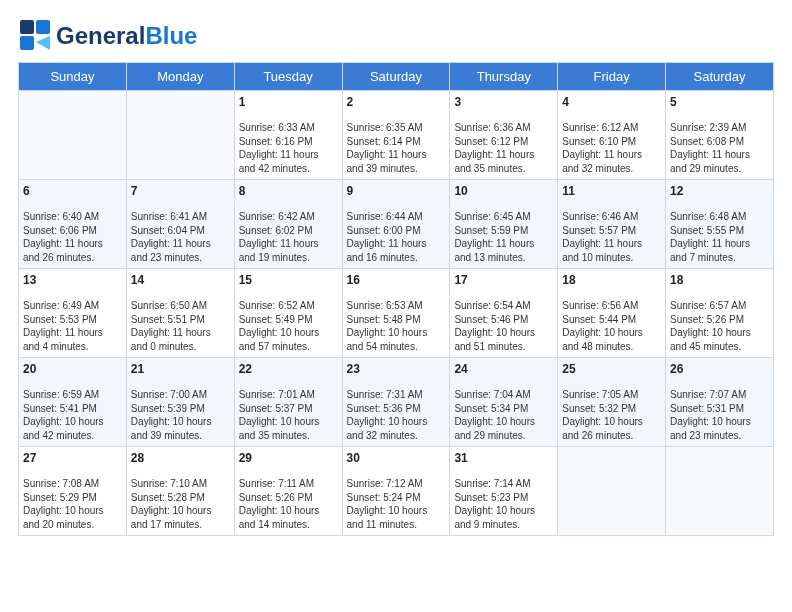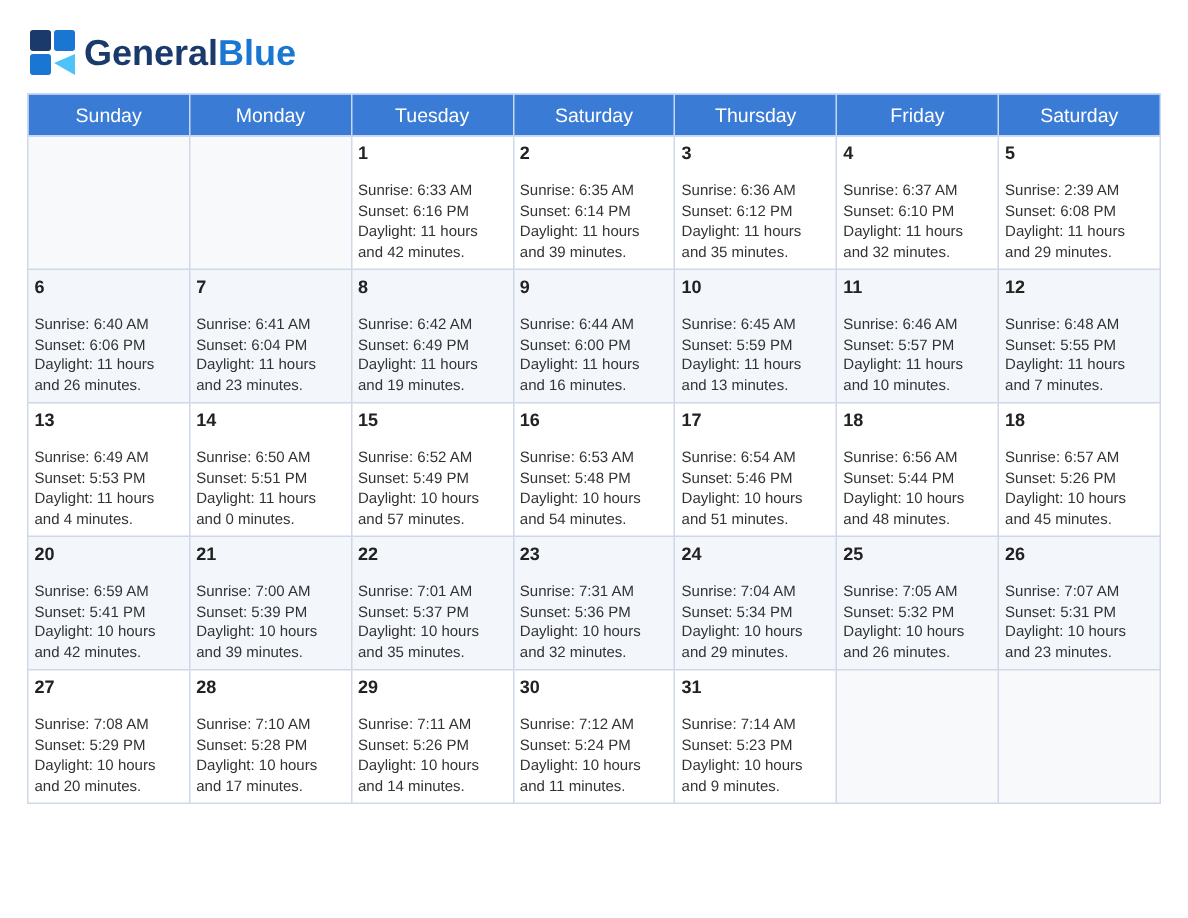--- a/index.html
+++ b/index.html
@@ -152,21 +152,21 @@
 Daylight: 11 hours and 39 minutes.</div>
           </td>
           <td>
             <span class="day-number">3</span>
             <div class="day-info">Sunrise: 6:36 AM
 Sunset: 6:12 PM
 Daylight: 11 hours and 35 minutes.</div>
           </td>
           <td>
             <span class="day-number">4</span>
-            <div class="day-info">Sunrise: 6:37 AM
+            <div class="day-info">Sunrise: 6:12 AM
 Sunset: 6:10 PM
 Daylight: 11 hours and 32 minutes.</div>
           </td>
           <td>
             <span class="day-number">5</span>
             <div class="day-info">Sunrise: 2:39 AM
 Sunset: 6:08 PM
 Daylight: 11 hours and 29 minutes.</div>
           </td>
         </tr>
@@ -179,21 +179,21 @@
           </td>
           <td>
             <span class="day-number">7</span>
             <div class="day-info">Sunrise: 6:41 AM
 Sunset: 6:04 PM
 Daylight: 11 hours and 23 minutes.</div>
           </td>
           <td>
             <span class="day-number">8</span>
             <div class="day-info">Sunrise: 6:42 AM
-Sunset: 6:49 PM
+Sunset: 6:02 PM
 Daylight: 11 hours and 19 minutes.</div>
           </td>
           <td>
             <span class="day-number">9</span>
             <div class="day-info">Sunrise: 6:44 AM
 Sunset: 6:00 PM
 Daylight: 11 hours and 16 minutes.</div>
           </td>
           <td>
             <span class="day-number">10</span>

